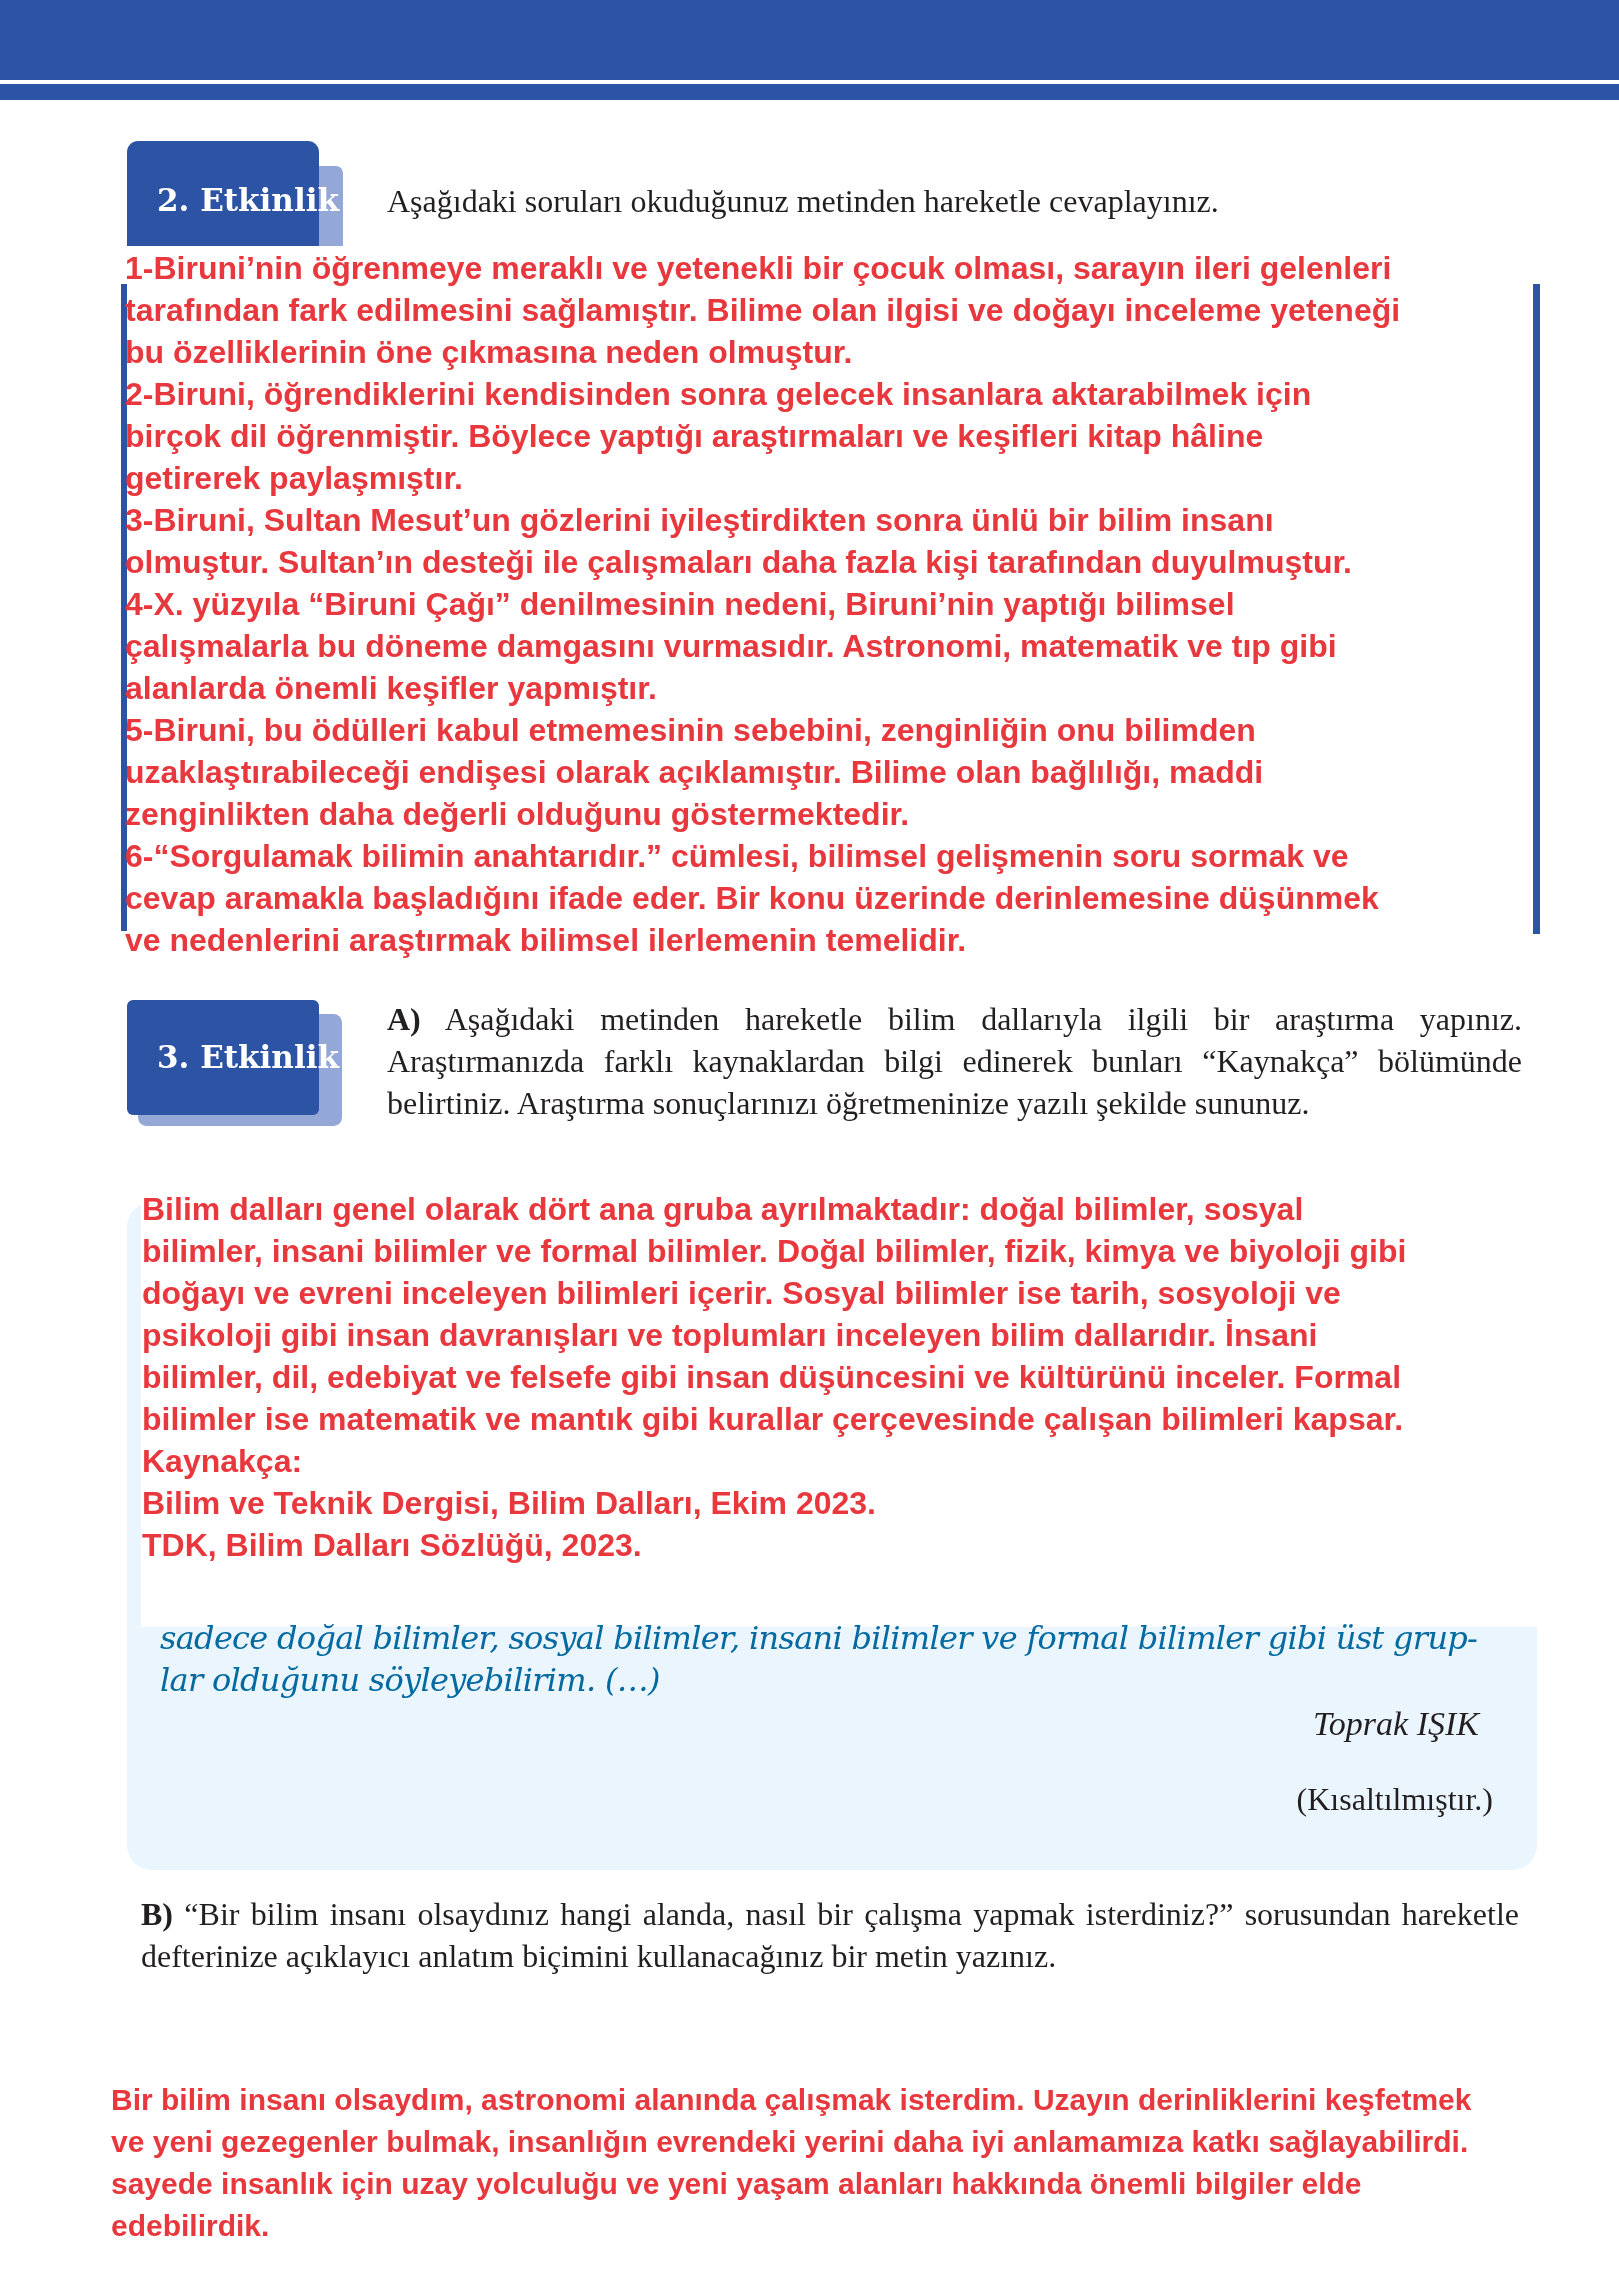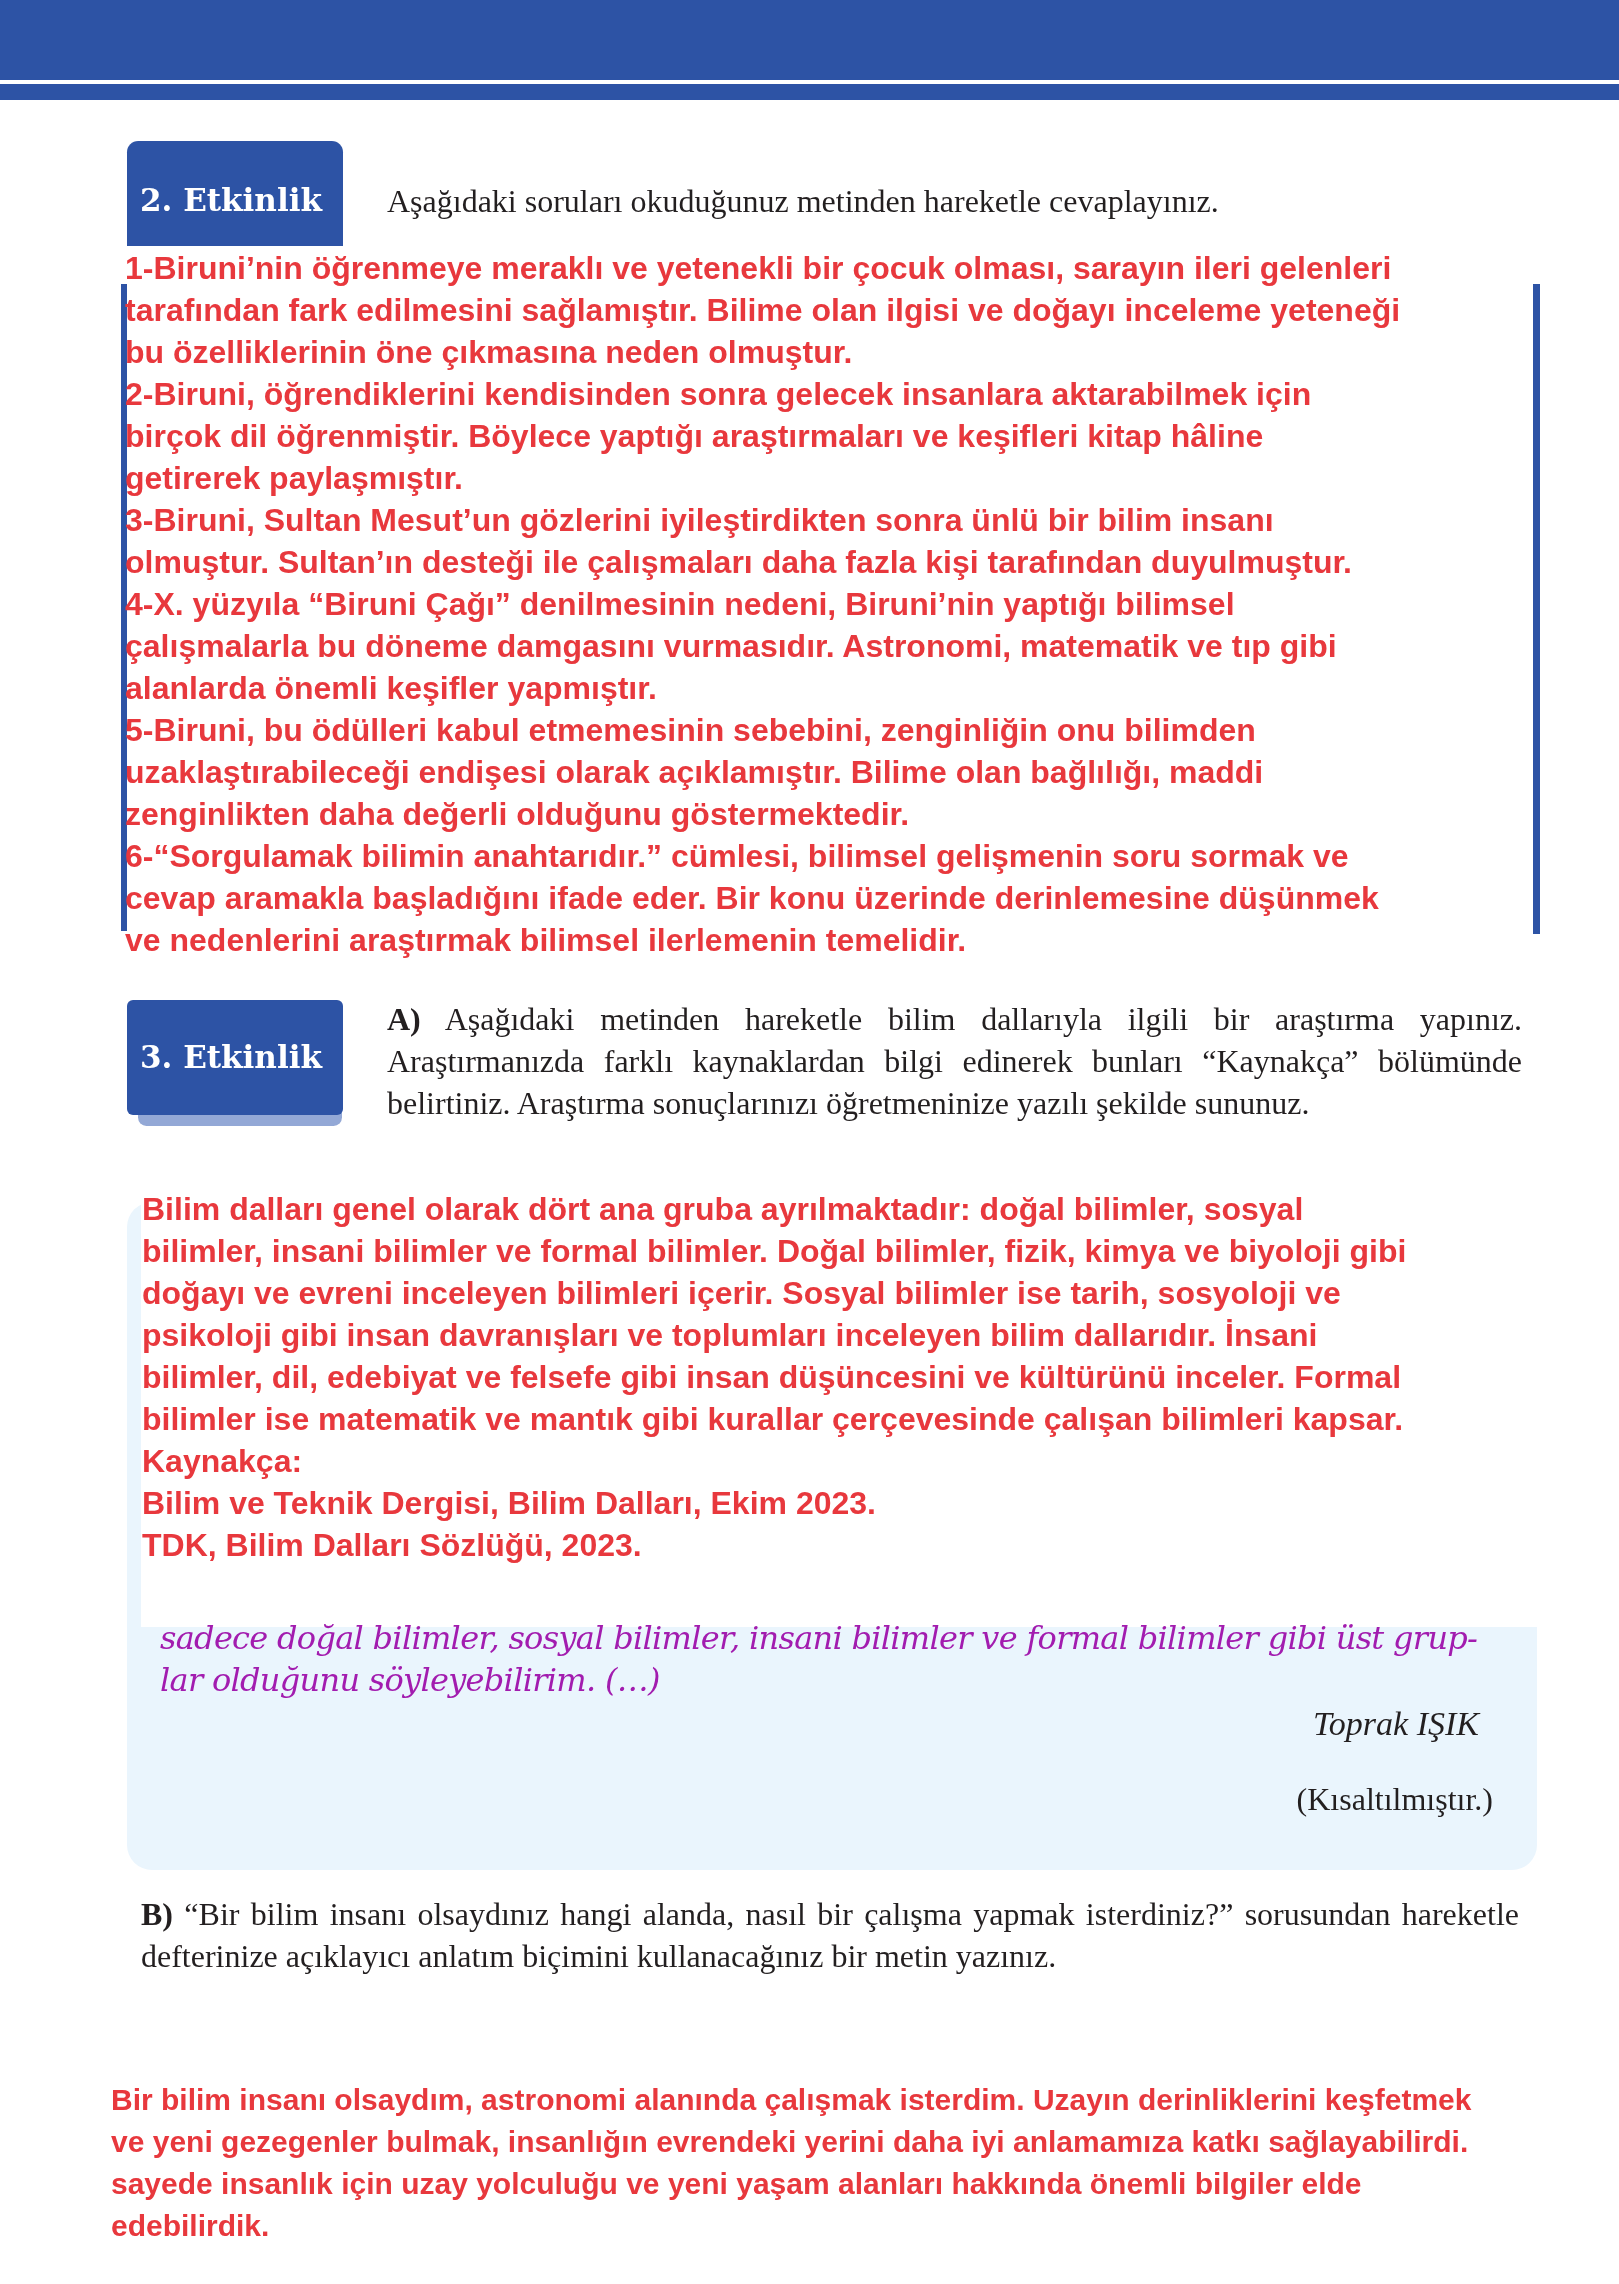--- a/index.html
+++ b/index.html
@@ -4,22 +4,22 @@
 <style>
   * { box-sizing: border-box; margin: 0; padding: 0; }
   html, body { width: 1620px; height: 2284px; background: #ffffff; overflow: hidden; }
   body { position: relative; font-family: "DejaVu Serif", serif; color: #231f20; }
 
   .top-band { position: absolute; left: 0; top: 0; width: 1620px; height: 80px; background: #2d53a5; }
   .top-stripe { position: absolute; left: 0; top: 84px; width: 1620px; height: 16px; background: #2d53a5; }
 
   .etk-badge { position: absolute; width: 216px; height: 107px; }
   .etk-shadow { position: absolute; left: 8.4px; top: 12.7px; width: 207px; height: 94px; background: #93a8d6; border-radius: 4.2px; }
-  .etk-front { position: absolute; left: 0; top: 0; width: 216px; height: 107px; background: #2d53a5; border-radius: 11.2px 11.2px 0 0;
-    color: #ffffff; font-family: "DejaVu Serif", serif; font-weight: bold; font-size: 31px; line-height: 107px; padding-left: 13px; white-space: nowrap; }
+  .etk-front { position: absolute; left: 0; top: 0; width: 192px; height: 107px; background: #2d53a5; border-radius: 11.2px 11.2px 0 0;
+    color: #ffffff; font-family: "DejaVu Serif", serif; font-weight: bold; font-size: 31px; line-height: 107px; padding-left: 30px; white-space: nowrap; }
   #etk2 { left: 127px; top: 141px; height: 105px; }
   #etk2 .etk-front { height: 105px; line-height: 118px; border-radius: 11.2px 11.2px 0 0; }
   #etk2 .etk-shadow { left: 7px; top: 25px; width: 209px; height: 80px; border-radius: 7px 7px 0 0; }
   #etk3 { left: 127px; top: 1000px; height: 127px; }
   #etk3 .etk-front { height: 115px; line-height: 115px; border-radius: 6px; }
   #etk3 .etk-shadow { left: 11.2px; top: 14px; width: 204px; height: 112px; border-radius: 8.4px; }
 
   .instr { position: absolute; font-family: "Liberation Serif", serif; font-size: 32px; line-height: 42px; color: #231f20; }
   #instr2 { left: 387px; top: 180px; white-space: nowrap; }
   #instr3a { left: 387px; top: 998px; width: 1135px; text-align: justify; }
@@ -31,21 +31,21 @@
   #ans2 .line { display: block; white-space: nowrap; }
 
   .bracket-left { position: absolute; left: 121px; top: 284px; width: 5.6px; height: 647px; background: #2d53a5; }
   .bracket-right { position: absolute; left: 1533px; top: 284px; width: 7px; height: 650px; background: #2d53a5; }
 
   .text-box { position: absolute; left: 127px; top: 1202px; width: 1410px; height: 668px; background: #eaf5fd; border-radius: 25px; }
   .white-cover { position: absolute; left: 141px; top: 1188px; width: 1396px; height: 439px; background: #ffffff; }
   #ans3a { left: 142px; top: 1188px; width: 1406px; font-size: 32px; line-height: 42px; }
   #ans3a .line { display: block; white-space: nowrap; }
 
-  .excerpt { position: absolute; left: 160px; top: 1617px; width: 1343px; font-family: "DejaVu Serif", serif; font-style: italic; font-size: 32px; line-height: 42px; color: #a21caf; letter-spacing: -0.7px; }
+  .excerpt { position: absolute; left: 160px; top: 1617px; width: 1343px; font-family: "DejaVu Serif", serif; font-style: italic; font-size: 32px; line-height: 42px; color: #0369a1; letter-spacing: -0.7px; }
   .excerpt .line { display: block; white-space: nowrap; }
   .author { position: absolute; right: 141px; top: 1703px; font-family: "Liberation Serif", serif; font-style: italic; font-size: 34px; line-height: 42px; text-align: left; }
   .note { position: absolute; right: 127px; top: 1778px; font-family: "Liberation Serif", serif; font-size: 32px; line-height: 42px; text-align: right; }
 
   #ans3b { left: 111px; top: 2079px; width: 1490px; font-size: 30px; line-height: 42px; }
   #ans3b .line { display: block; white-space: nowrap; }
 </style>
 </head>
 <body>
 

